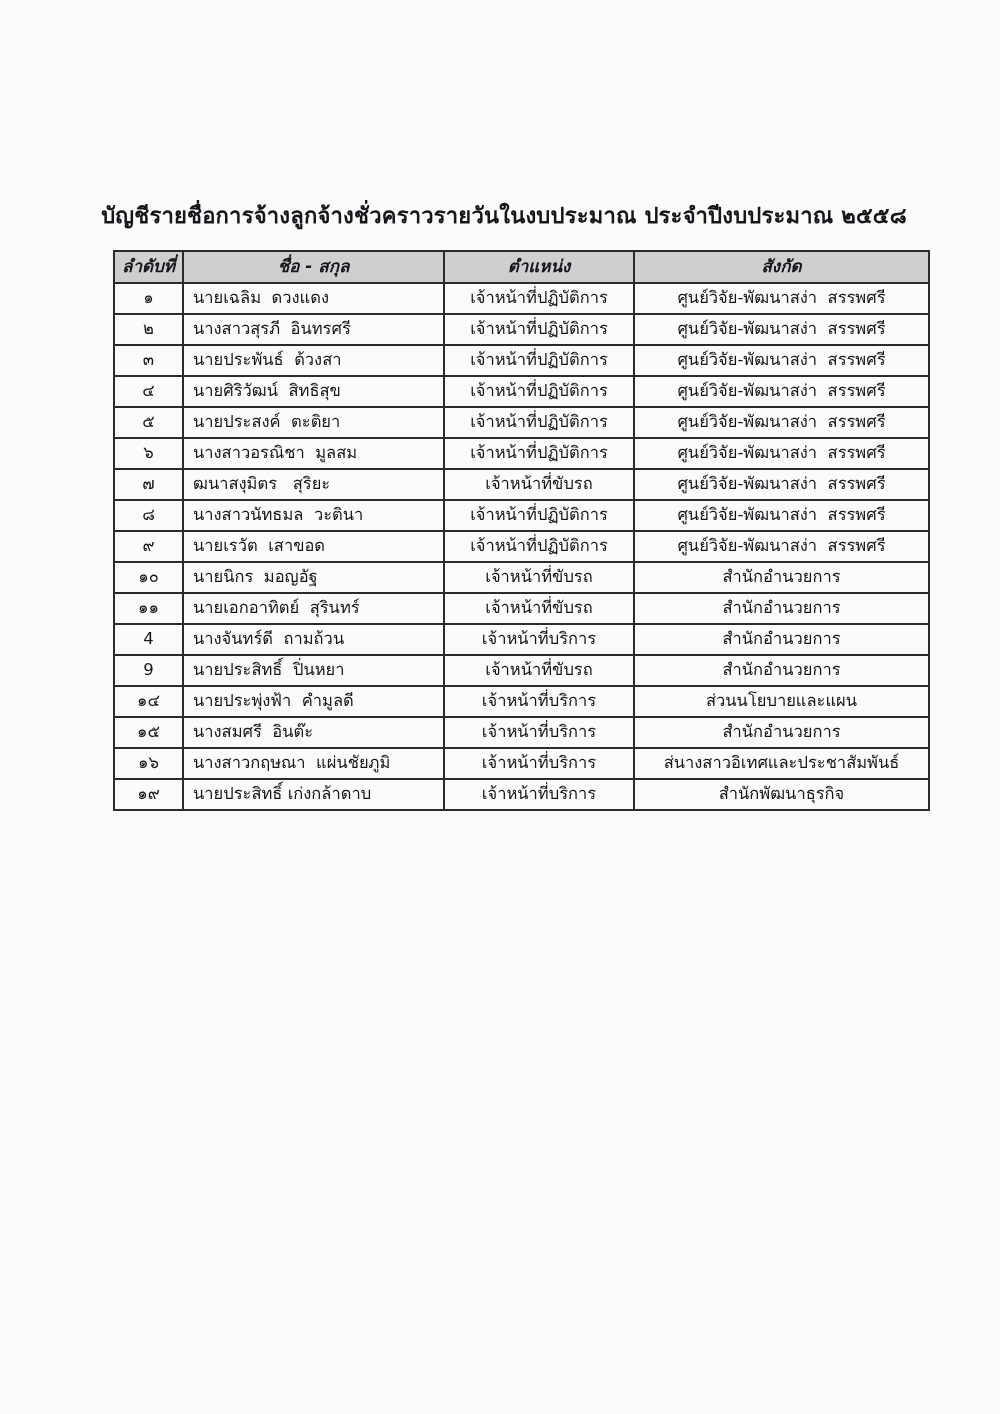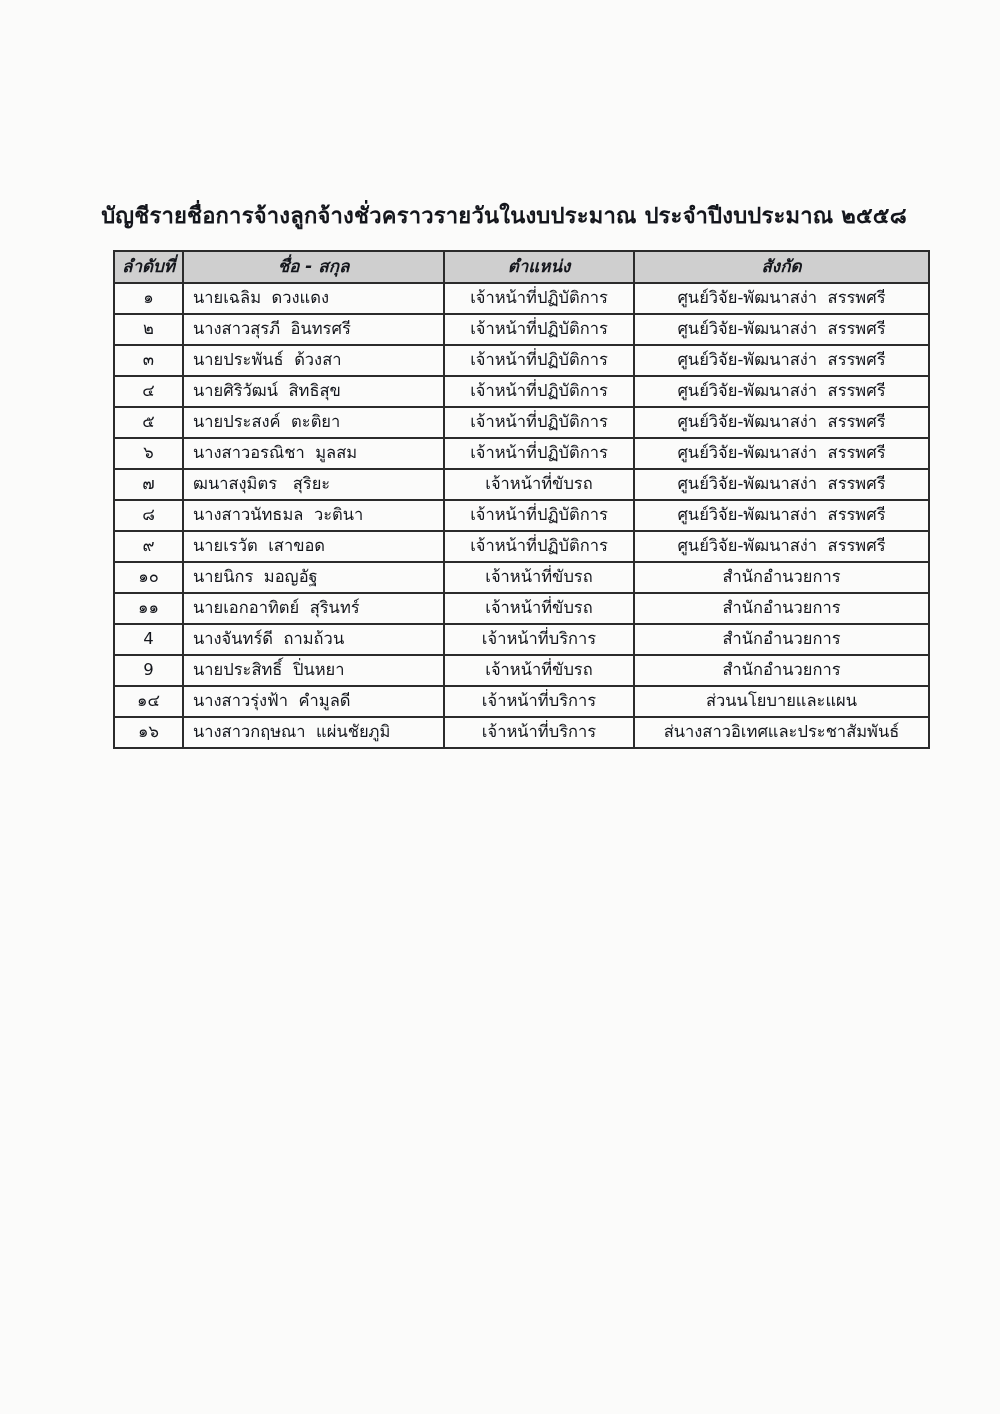--- a/index.html
+++ b/index.html
@@ -164,26 +164,38 @@
           <td class="center">สำนักอำนวยการ</td>
         </tr>
         <tr>
           <td class="center">9</td>
           <td class="name">นายประสิทธิ์  ปิ่นหยา</td>
           <td class="center">เจ้าหน้าที่ขับรถ</td>
           <td class="center">สำนักอำนวยการ</td>
         </tr>
         <tr>
           <td class="center">๑๔</td>
-          <td class="name">นางสาวรุ่งฟ้า  คำมูลดี</td>
+          <td class="name">นายประพุ่งฟ้า  คำมูลดี</td>
           <td class="center">เจ้าหน้าที่บริการ</td>
           <td class="center">ส่วนนโยบายและแผน</td>
+        </tr>
+        <tr>
+          <td class="center">๑๕</td>
+          <td class="name">นางสมศรี  อินต๊ะ</td>
+          <td class="center">เจ้าหน้าที่บริการ</td>
+          <td class="center">สำนักอำนวยการ</td>
         </tr>
         <tr>
           <td class="center">๑๖</td>
           <td class="name">นางสาวกฤษณา  แผ่นชัยภูมิ</td>
           <td class="center">เจ้าหน้าที่บริการ</td>
           <td class="center">ส่นางสาวอิเทศและประชาสัมพันธ์</td>
         </tr>
+        <tr>
+          <td class="center">๑๙</td>
+          <td class="name">นายประสิทธิ์ เก่งกล้าดาบ</td>
+          <td class="center">เจ้าหน้าที่บริการ</td>
+          <td class="center">สำนักพัฒนาธุรกิจ</td>
+        </tr>
       </tbody>
   </table>
 
 </div>
 
 </body></html>

